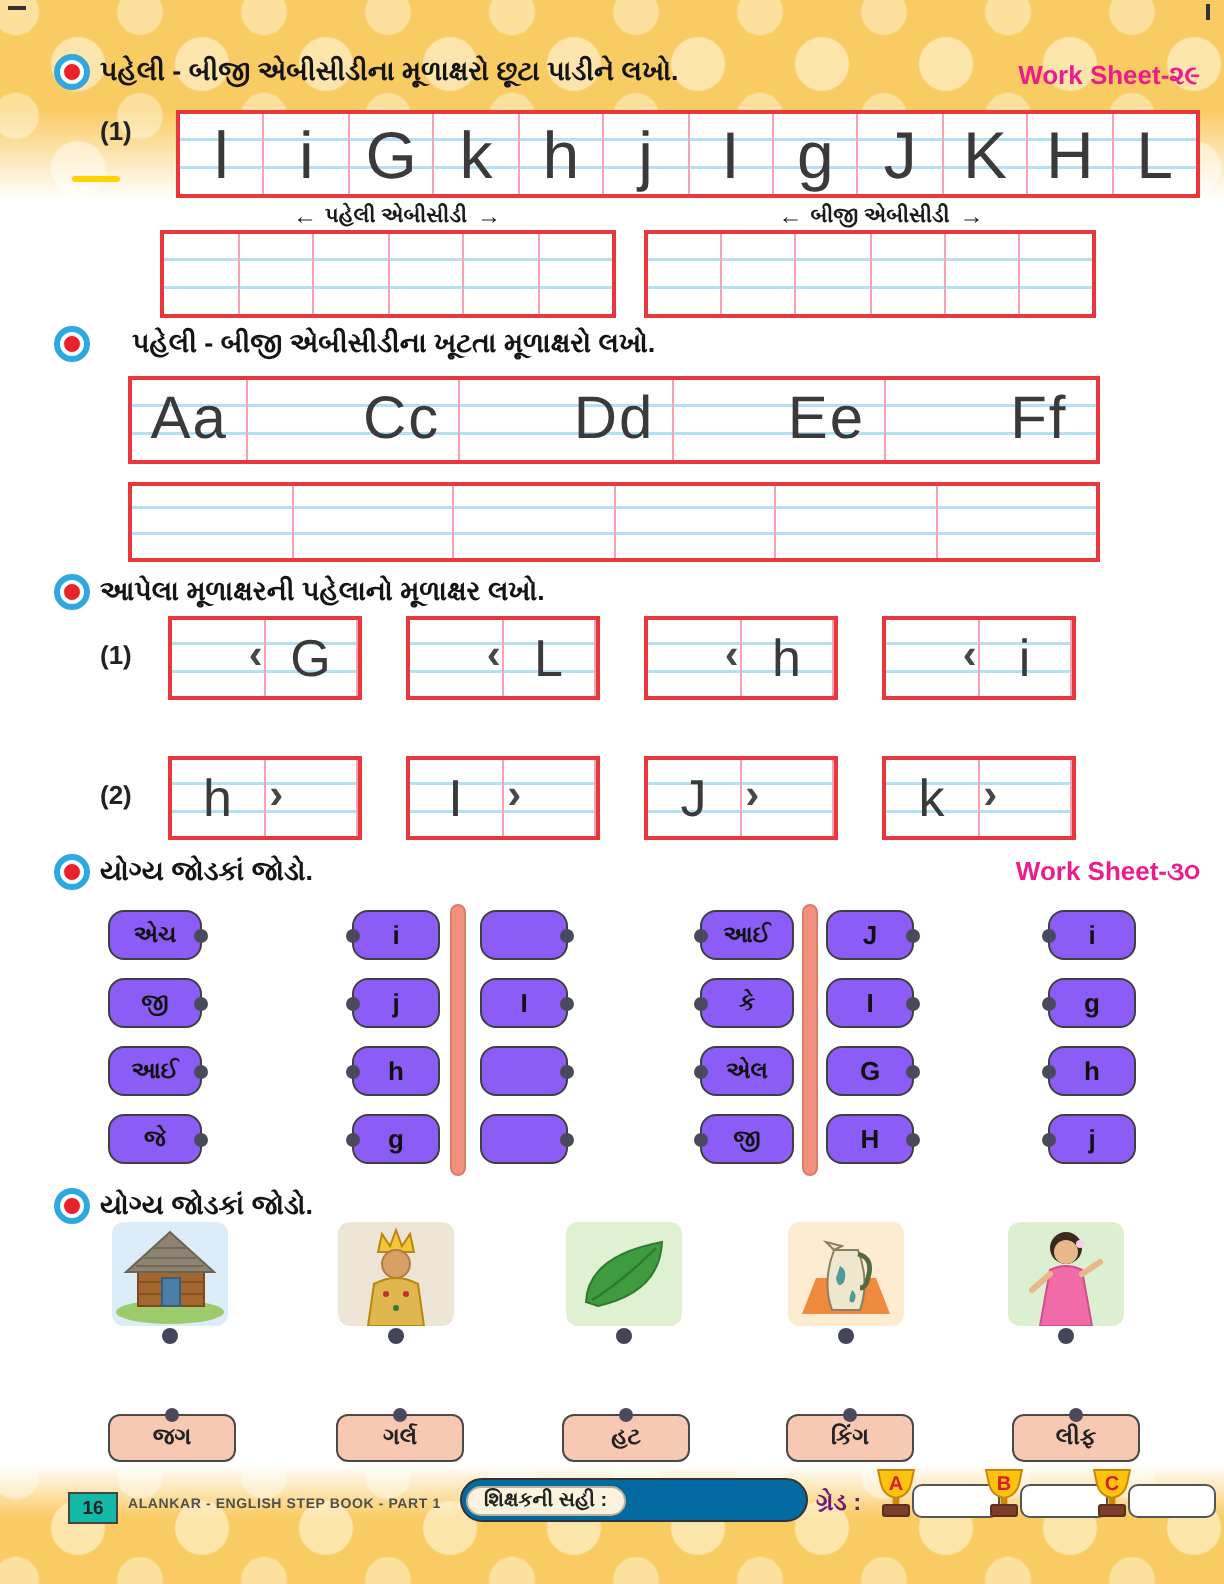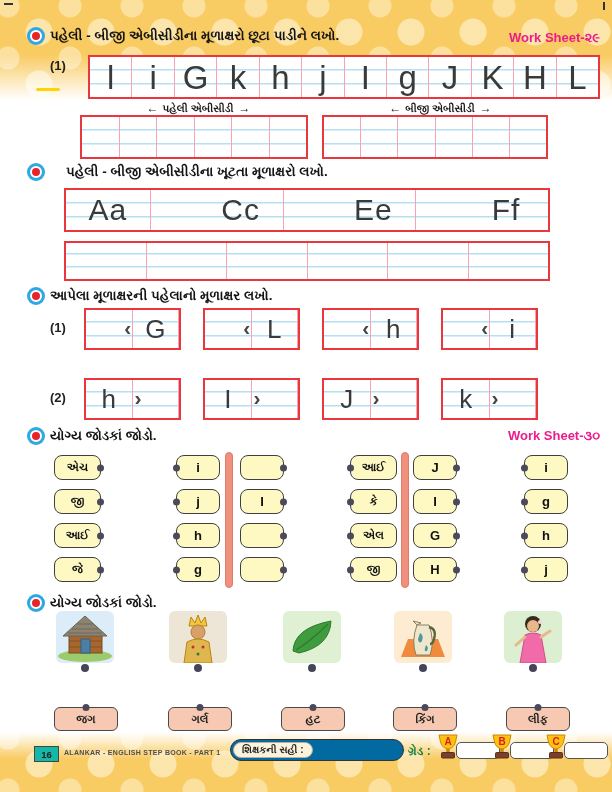--- a/index.html
+++ b/index.html
@@ -43,21 +43,21 @@
   .chev{position:absolute;top:50%;transform:translate(-50%,-54%);font-size:21px;font-weight:bold;color:#474747;}
   .chev.l{left:45%;}
   .chev.r{left:56%;}
 
   
   .bracket{position:absolute;display:flex;align-items:center;justify-content:center;gap:5px;
            font-weight:bold;font-size:10.5px;color:#1A1A1A;white-space:nowrap;}
   .bracket .ar{font-size:12px;letter-spacing:-1px;}
 
   
-  .mbox{position:absolute;width:42px;height:23px;background:#fef9c3;border:1.6px solid #3F3F3F;border-radius:8px;
+  .mbox{position:absolute;width:42px;height:23px;background:#8b5cf6;border:1.6px solid #3F3F3F;border-radius:8px;
         display:flex;align-items:center;justify-content:center;font-weight:bold;font-size:13px;color:#111;}
   .mbox.guj{font-size:11.5px;width:45px;}
   .dot{position:absolute;width:7px;height:7px;border-radius:50%;background:#4A4A5C;}
   .dot.l{left:-4px;top:50%;transform:translateY(-50%);}
   .dot.r{right:-4px;top:50%;transform:translateY(-50%);}
   .dot.t{top:-4px;left:50%;transform:translateX(-50%);}
   .vdiv{position:absolute;width:8px;height:136px;background:#F0907E;border-radius:4px;border:1px solid #E07B68;box-sizing:border-box;}
   .mdot{position:absolute;width:8px;height:8px;border-radius:50%;background:#44445A;}
 
   
@@ -70,21 +70,21 @@
 
   
   .pageno{position:absolute;left:34px;top:746px;width:23px;height:14px;background:#14b8a6;border:1.4px solid #444;
           display:flex;align-items:center;justify-content:center;font-weight:bold;font-size:9.5px;color:#222;}
   .booktitle{position:absolute;left:64px;top:749px;font-weight:bold;font-size:7px;color:#4F4F4F;letter-spacing:.3px;}
   .sigpill{position:absolute;left:230px;top:739px;width:174px;height:22px;background:#0369a1;border:1.6px solid #333;
            border-radius:12px;display:flex;align-items:center;box-sizing:border-box;padding:2px;}
   .siglabel{background:#FBF3DE;border:1px solid #B9B09A;border-radius:9px;padding:1px 8px;
             font-weight:bold;font-size:10px;color:#222;white-space:nowrap;}
   .sigspace{flex:1;height:100%;}
-  .gradelabel{position:absolute;left:408px;top:744px;font-weight:bold;font-size:12px;color:#15803d;white-space:nowrap;text-align:right;}
+  .gradelabel{position:absolute;left:408px;top:744px;font-weight:bold;font-size:12px;color:#701a75;white-space:nowrap;text-align:right;}
   .gradebox{position:absolute;width:42px;height:15px;background:#fff;border:1.4px solid #555;border-radius:5px;top:742px;}
   .trophy{position:absolute;top:733px;width:24px;height:27px;z-index:3;}
 </style>
 </head>
 <body>
 
 <div class="page">
   <div class="band top"></div>
   <div class="band bottom"></div>
   <div class="crop" style="left:4px;top:3px;width:9px;height:2px;"></div>
@@ -170,20 +170,23 @@
     <span class="bullet"></span>
     <span>પહેલી - બીજી એબીસીડીના ખૂટતા મૂળાક્ષરો લખો.</span>
   </div>
 
   <div class="ruled" style="left:64px;top:188px;width:486px;height:44px;gap:48px;">
     <div class="cell">
         <span class="pair">Aa</span>
       </div>
     <div class="cell">
         <span class="pair">Cc</span>
+      </div>
+    <div class="cell">
+        <span class="pair">Dd</span>
       </div>
     <div class="cell">
         <span class="pair">Ee</span>
       </div>
     <div class="cell">
         <span class="pair">Ff</span>
       </div>
   </div>
   <div class="ruled" style="left:64px;top:241px;width:486px;height:40px;">
     <div class="cell"></div>

